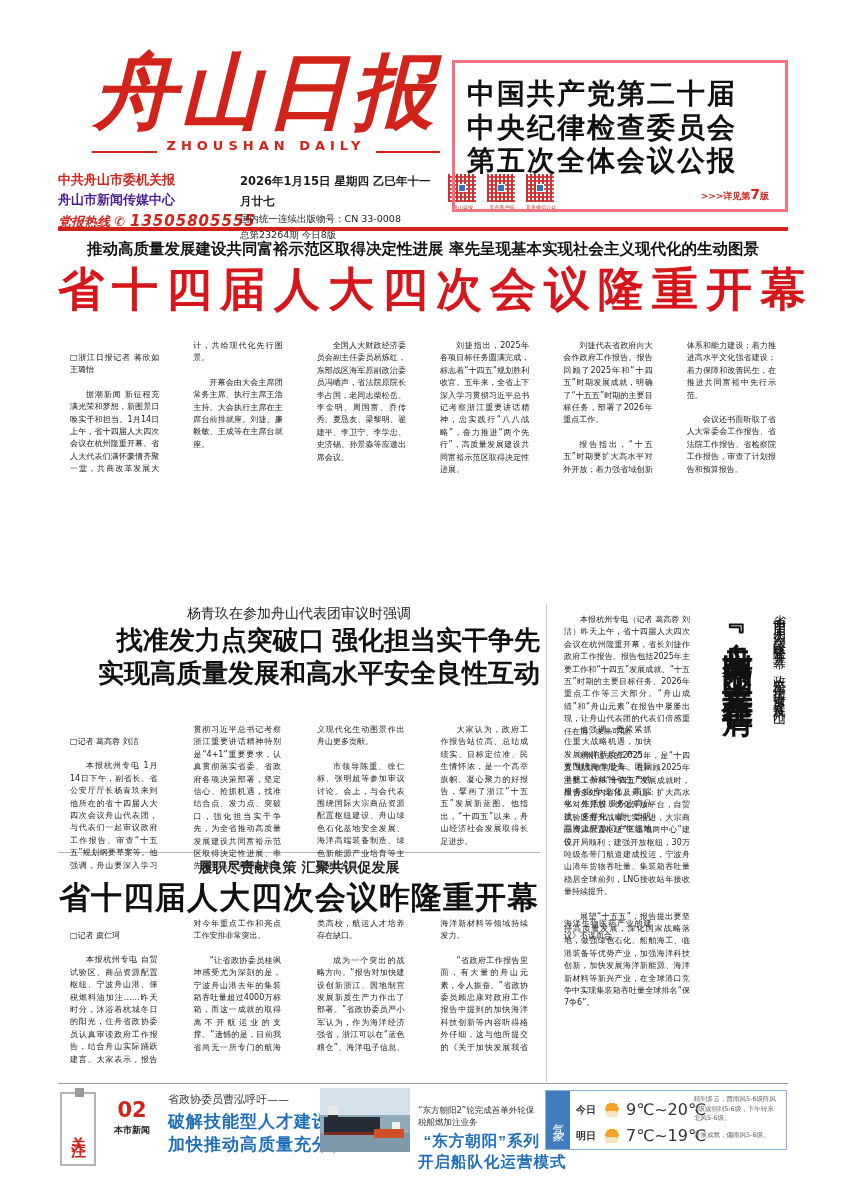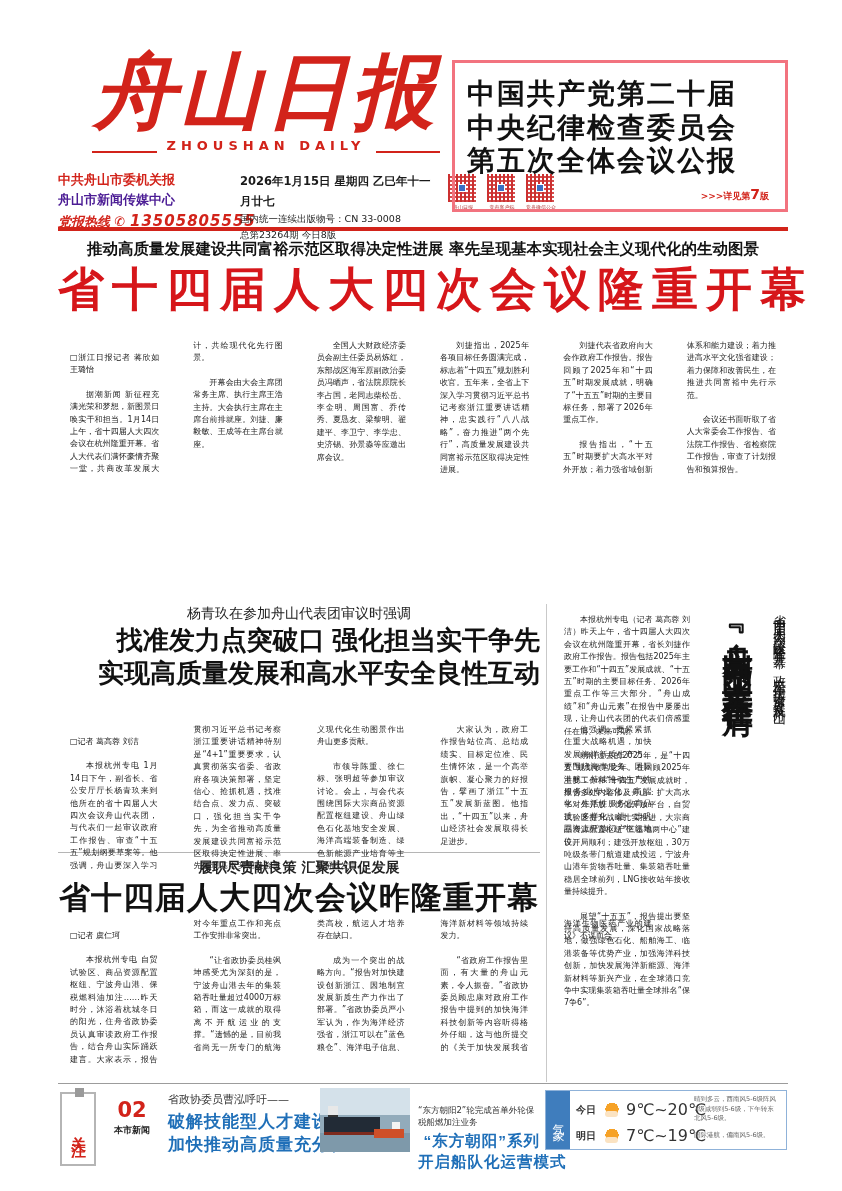--- a/index.html
+++ b/index.html
@@ -268,18 +268,18 @@
       <div class="wrow">
         <span class="wlabel">今日</span>
         <span class="wicon"></span>
         <span class="wtemp">9℃~20℃</span>
         <span class="wdesc">晴到多云，西南风5-6级阵风7级减弱到5-6级，下午转东北风5-6级。</span>
       </div>
       <div class="wrow">
         <span class="wlabel">明日</span>
         <span class="wicon"></span>
         <span class="wtemp">7℃~19℃</span>
-        <span class="wdesc">国际港航，偏南风5-6级。</span>
+        <span class="wdesc">发展成就，偏南风5-6级。</span>
       </div>
     </div>
   </div>
 
 </div>
 
 </body></html>

